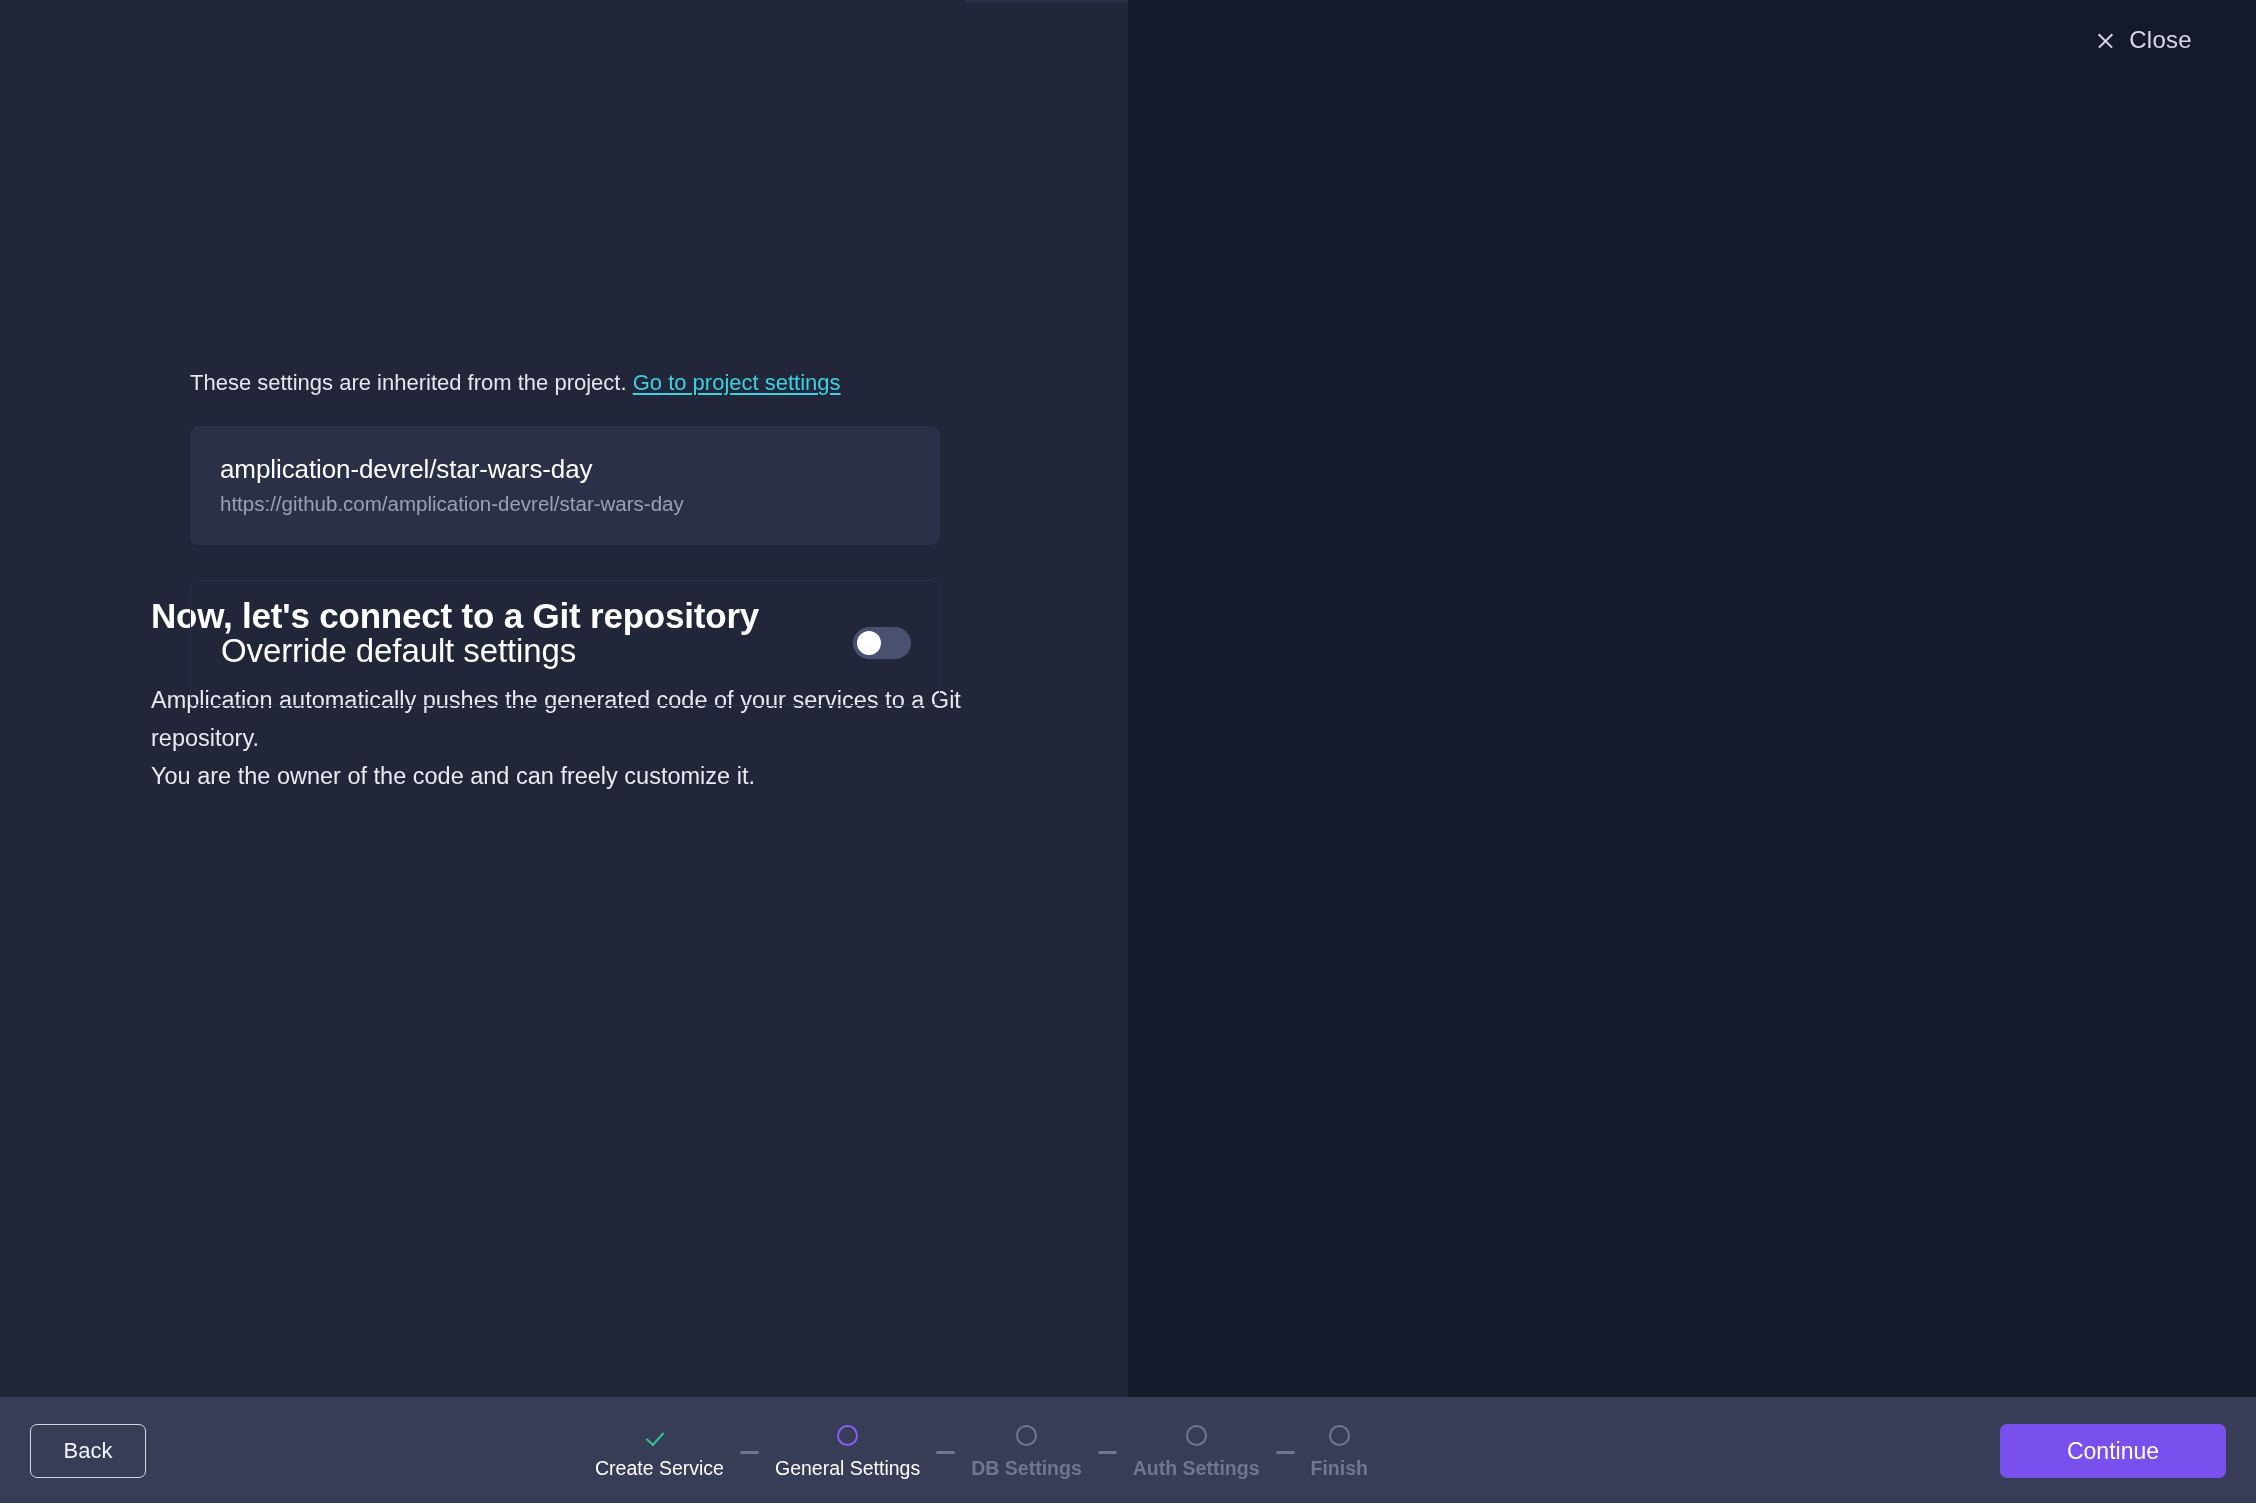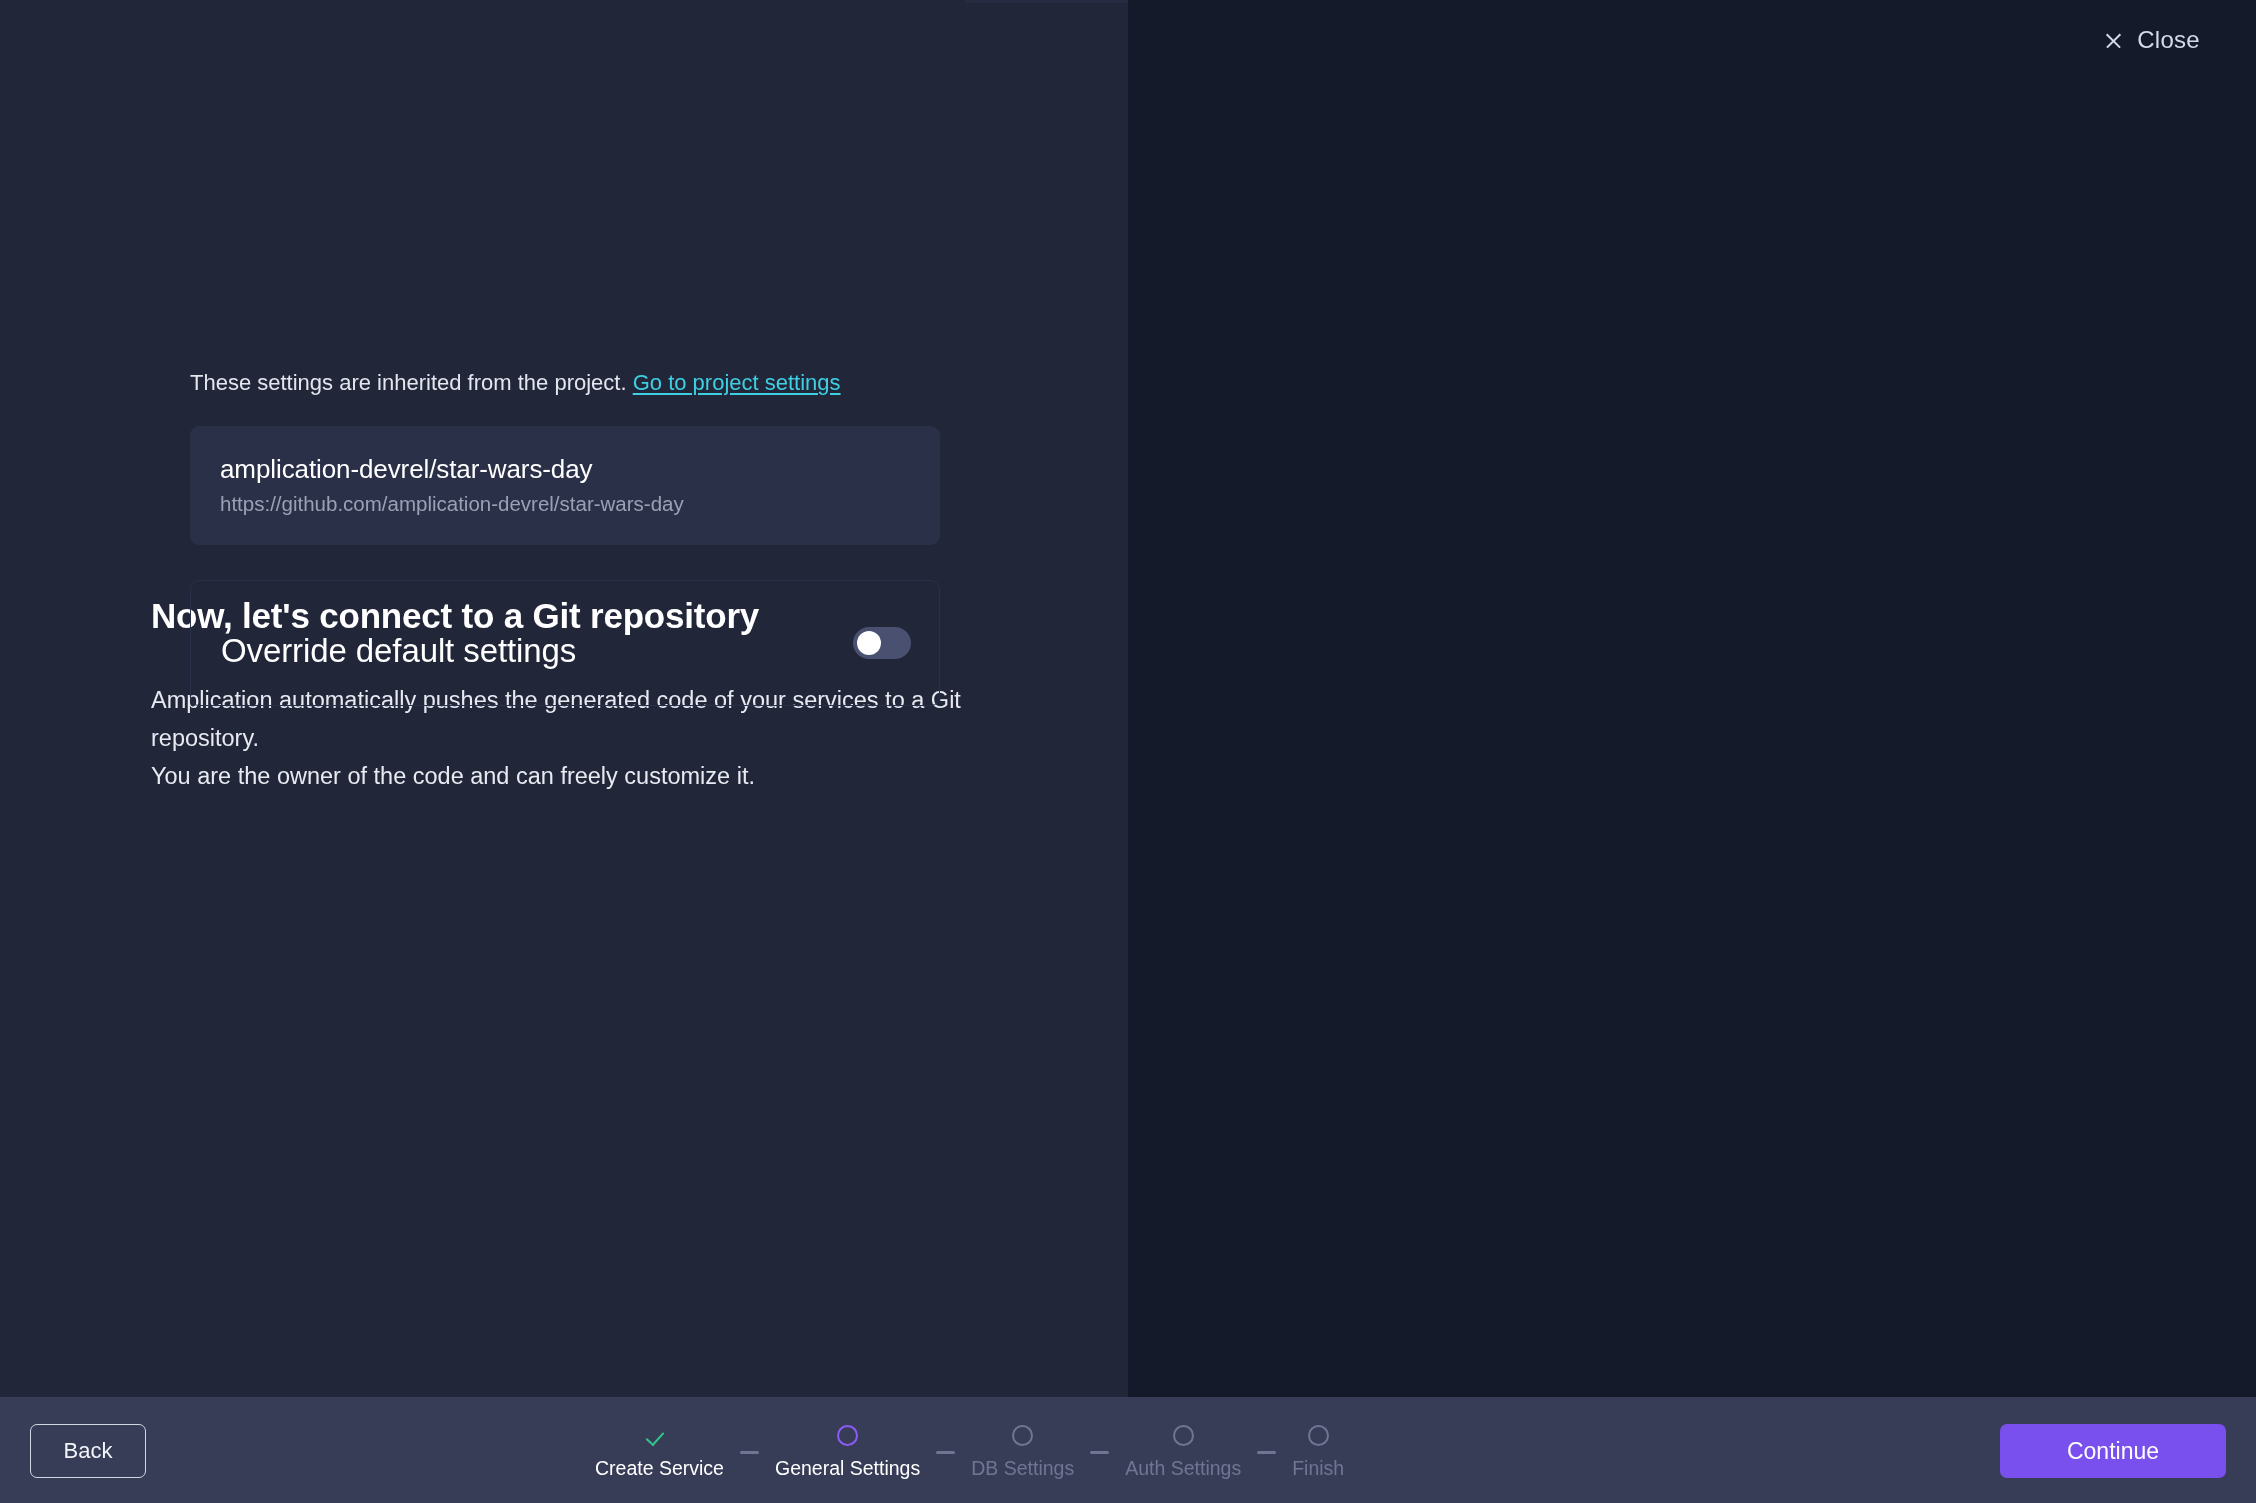--- a/index.html
+++ b/index.html
@@ -46,21 +46,21 @@
     left: 1128px;
     top: 0;
     width: 1128px;
     height: 1397px;
     background: #151a2b;
   }
 
   
   #close-button {
     position: absolute;
-    right: 56px;
+    right: 64px;
     top: 26px;
     display: flex;
     align-items: center;
     gap: 14px;
     color: #d6dae8;
     font-size: 24px;
     letter-spacing: 0.3px;
     cursor: pointer;
     background: none;
     border: none;
@@ -271,21 +271,21 @@
     border-right: 2.6px solid #31c48d;
     border-bottom: 2.6px solid #31c48d;
     transform: rotate(42deg);
   }
   .step-label {
     margin-top: 6px;
     font-size: 19.5px;
     color: #ffffff;
     white-space: nowrap;
   }
-  .step.upcoming .step-label { color: #6f7593; }
+  .step.upcoming .step-label { color: #6f7593; font-weight: bold; }
   .step-connector {
     width: 19px;
     height: 3px;
     background: #6f7593;
     border-radius: 2px;
     margin: 0 16px;
     position: relative;
     top: 2px;
     flex: none;
   }

